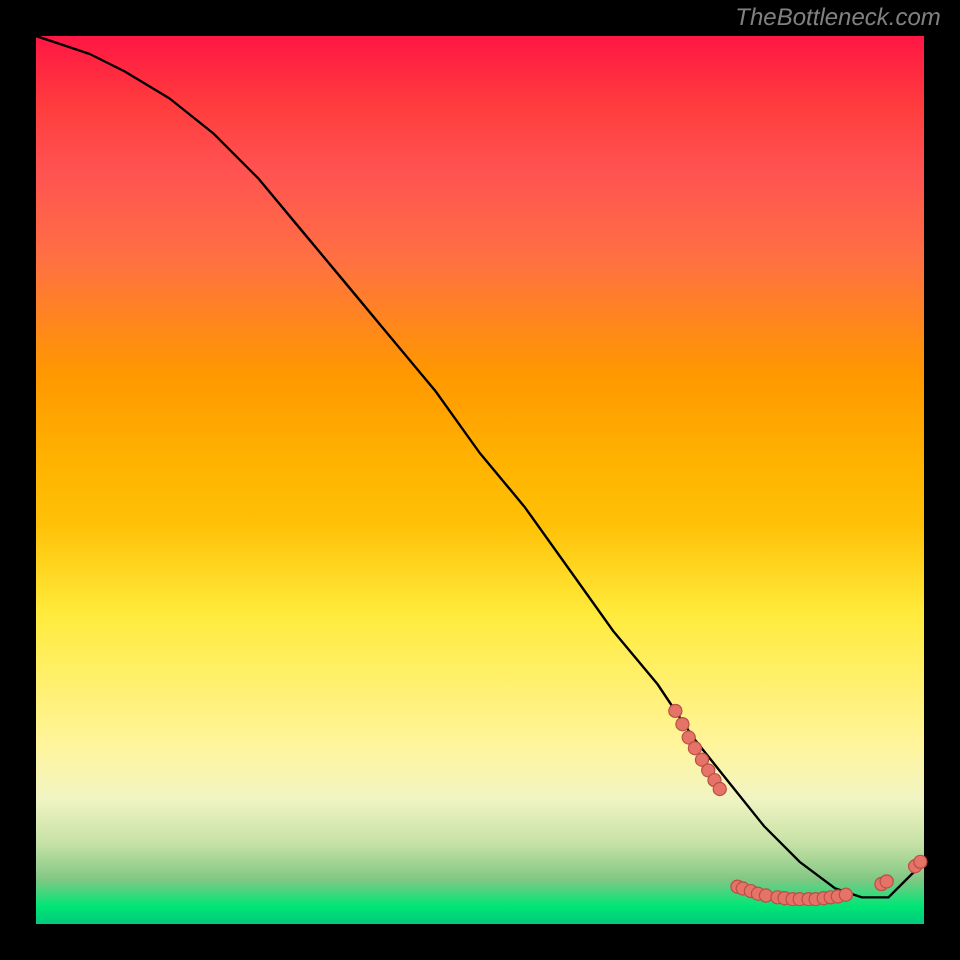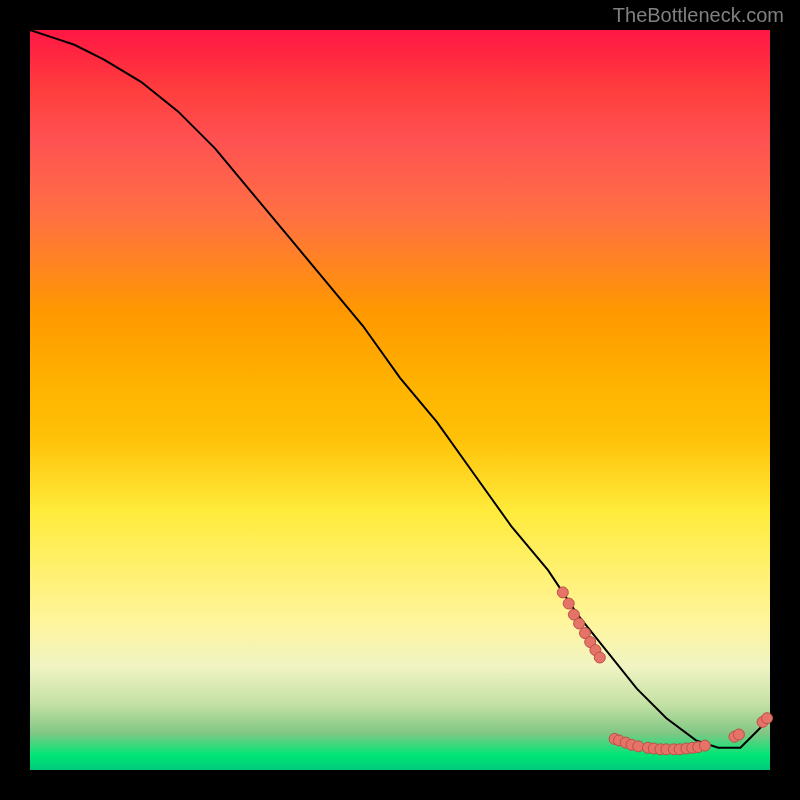--- a/index.html
+++ b/index.html
@@ -10,20 +10,21 @@
     position: relative;
     font-family: Arial, sans-serif;
   }
   .watermark {
     position: absolute;
     top: 4px;
     right: 16px;
     color: #808080;
     font-size: 20px;
     z-index: 10;
+    font-style: italic;
   }
   .plot-area {
     position: absolute;
     left: 30px;
     top: 30px;
     width: 740px;
     height: 740px;
     background: linear-gradient(to bottom,
       #ff1744 0%,
       #ff3d3d 8%,

